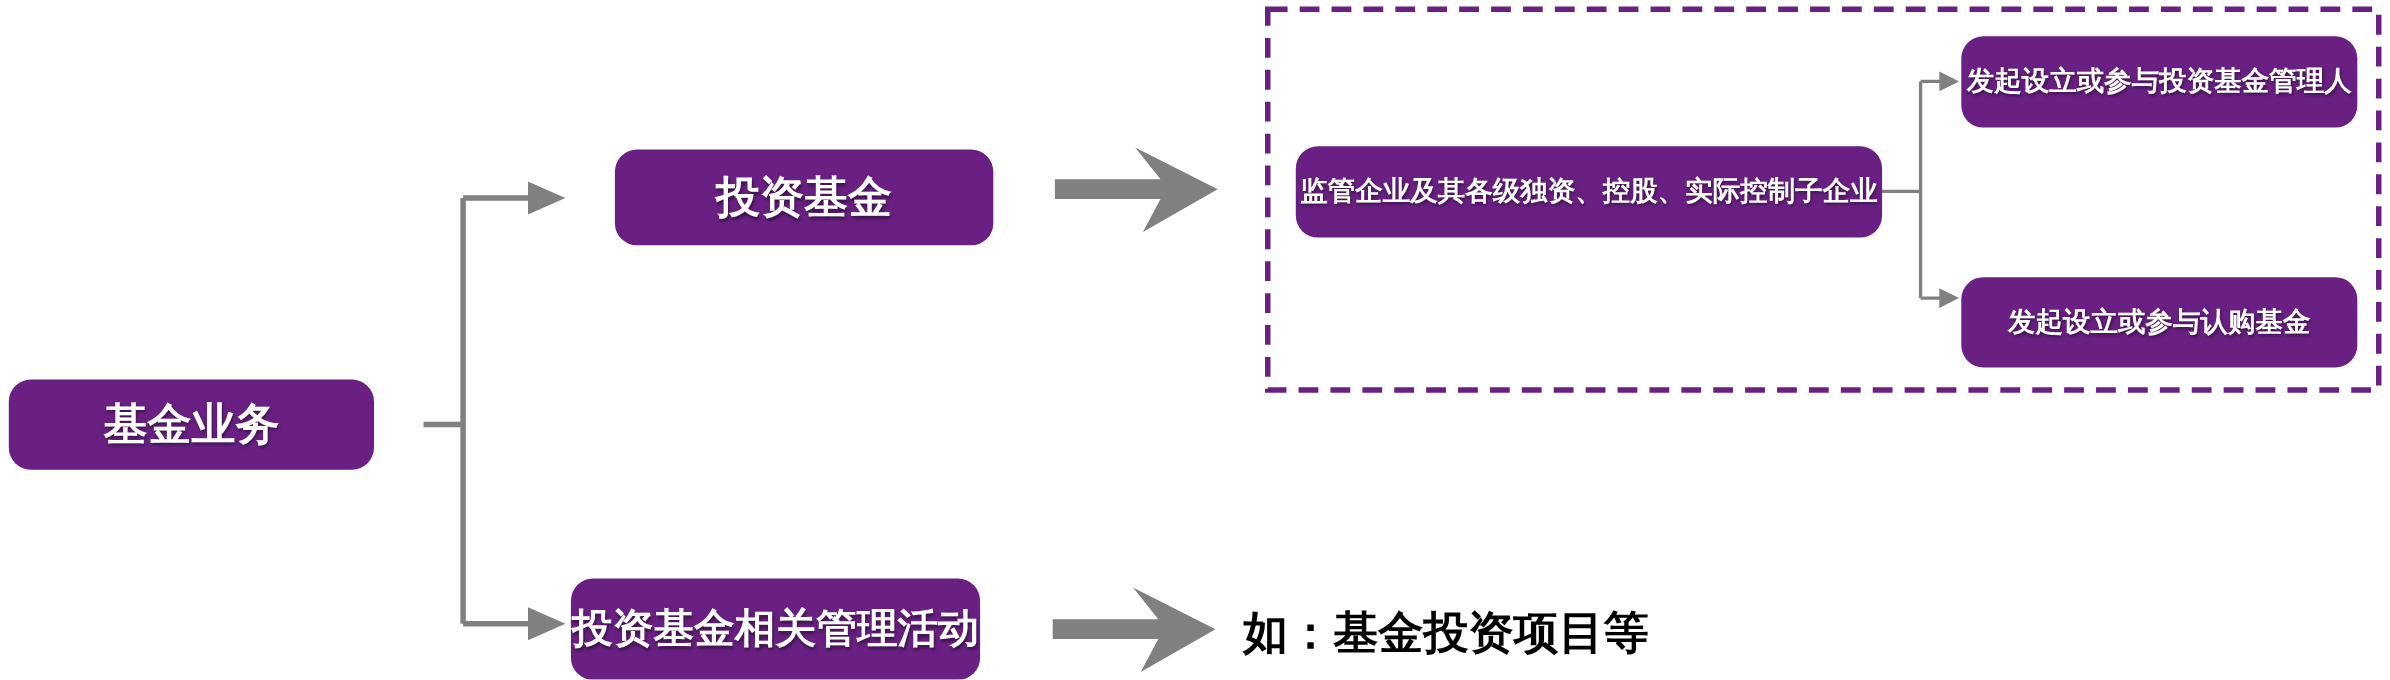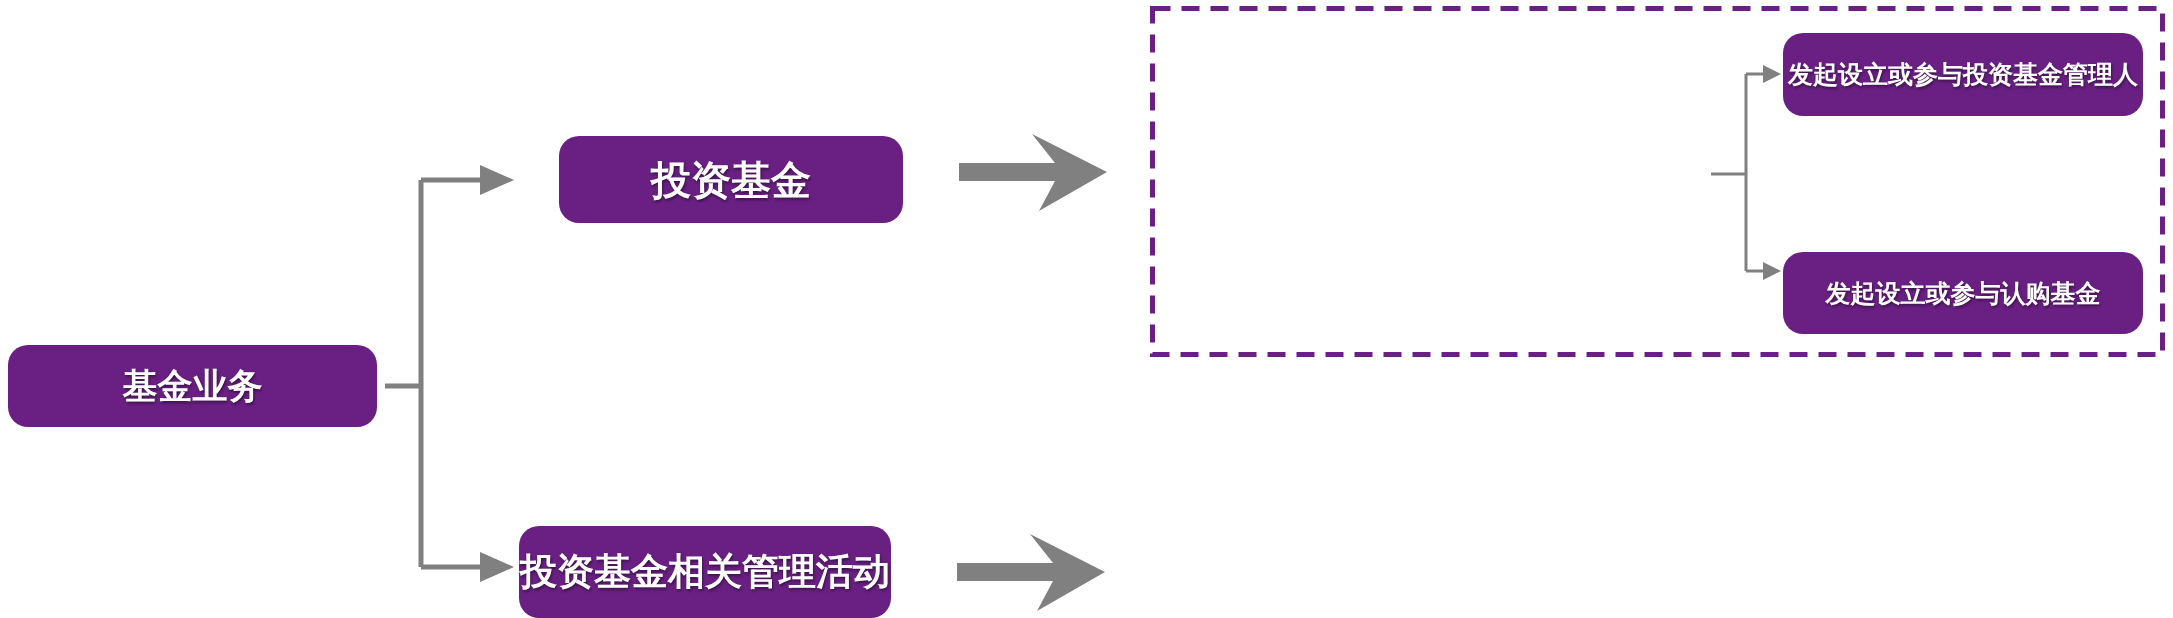--- a/index.html
+++ b/index.html
@@ -26,21 +26,21 @@
     align-items: center;
     justify-content: center;
     text-align: center;
     font-weight: bold;
     text-shadow: 1px 2px 3px rgba(0,0,0,0.45);
     z-index: 2;
     box-sizing: border-box;
     line-height: 1.15;
     white-space: nowrap;
   }
-  #node-root          { left: 8px;    top: 345px; width: 369px;  height: 82px; font-size: 35px; }
+  #node-root          { left: 8px;    top: 345px; width: 332px;  height: 82px; font-size: 40px; }
   #node-branch-top    { left: 519px;  top: 136px; width: 344px;  height: 87px; font-size: 40px; margin-left: 40px; }
   #node-branch-bottom { left: 519px;  top: 526px; width: 372px;  height: 92px; font-size: 37px; }
   #node-group-parent  { left: 1178px; top: 133px; width: 533px;  height: 83px; font-size: 25px; }
   #node-child-top     { left: 1783px; top: 33px;  width: 360px;  height: 83px; font-size: 25px; }
   #node-child-bottom  { left: 1783px; top: 252px; width: 360px;  height: 82px; font-size: 25px; }
   #note-text {
     position: absolute;
     left: 1130px; top: 550px;
     height: 50px;
     display: flex;
@@ -79,23 +79,29 @@
   </div>
 
   <div class="node" id="node-branch-top">
     <span>投资基金</span>
   </div>
 
   <div class="node" id="node-branch-bottom">
     <span>投资基金相关管理活动</span>
   </div>
 
+  <div class="node" id="node-group-parent">
+    <span>监管企业及其各级独资、控股、实际控制子企业</span>
+  </div>
 
   <div class="node" id="node-child-top">
     <span>发起设立或参与投资基金管理人</span>
   </div>
 
   <div class="node" id="node-child-bottom">
     <span>发起设立或参与认购基金</span>
   </div>
 
+  <div id="note-text">
+    <span>如：基金投资项目等</span>
+  </div>
 
 </div>
 
 </body></html>

